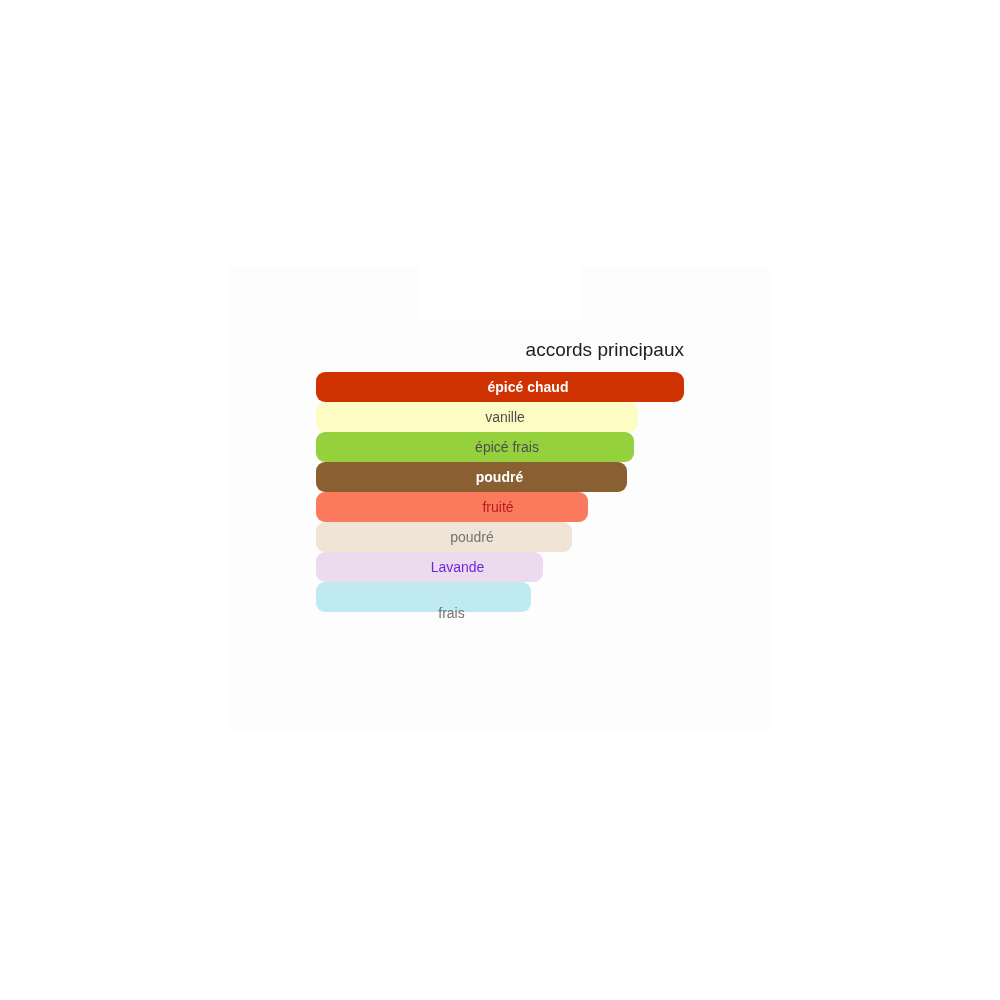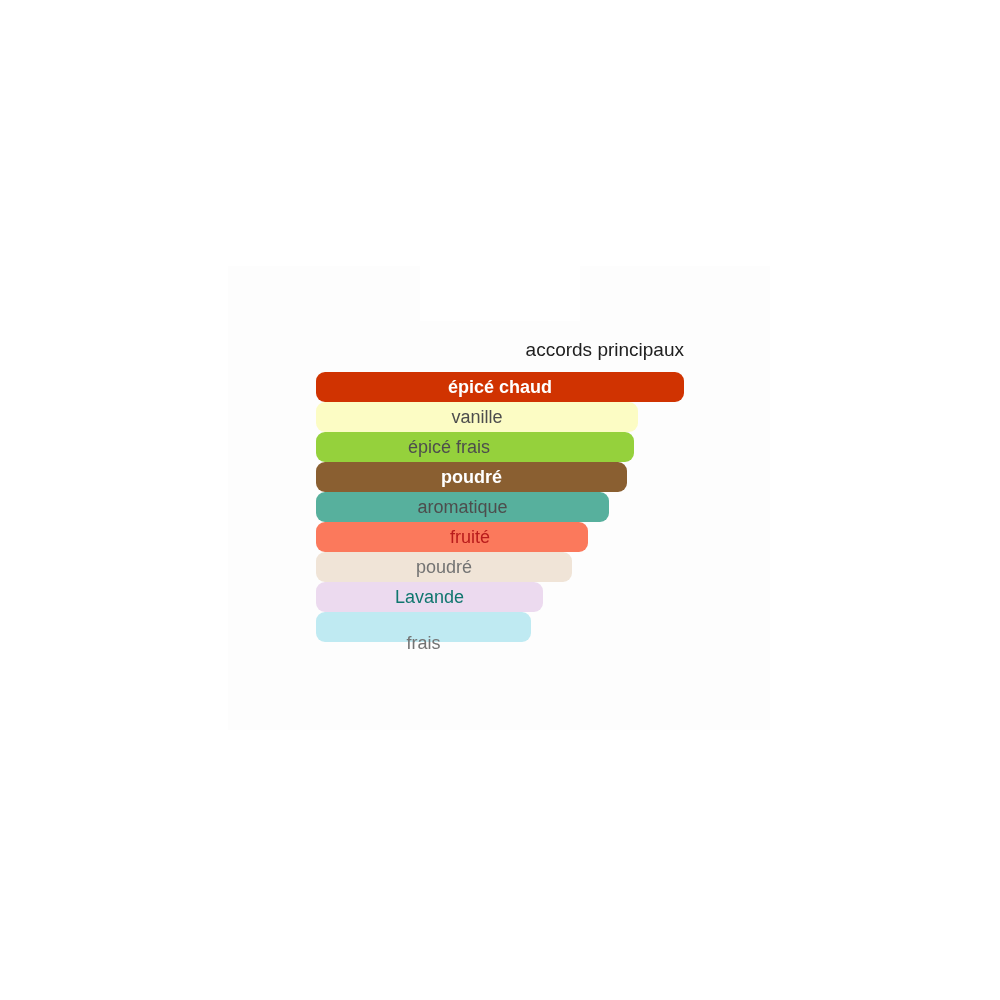--- a/index.html
+++ b/index.html
@@ -75,23 +75,24 @@
     box-sizing: border-box;
   }
 
   .bar-label {
     position: absolute;
     top: 0;
     left: 0;
     height: 30px;
     line-height: 30px;
     text-align: center;
-    font-size: 18px;
+    font-size: 14px;
     white-space: nowrap;
     pointer-events: none;
+    padding-left: 28px;
   }
 
   .bar-label.bold {
     font-weight: 700;
   }
 </style>
 </head>
 <body>
 
 <div id="root">
@@ -105,41 +106,37 @@
       <div class="bar-row">
         <div class="bar" style="width: 368px; background: rgb(208, 51, 1);"></div>
         <div class="bar-label bold" style="width: 368px; color: rgb(255, 255, 255);">épicé chaud</div>
       </div>
       <div class="bar-row">
         <div class="bar" style="width: 322px; background: rgb(252, 252, 196);"></div>
         <div class="bar-label" style="width: 322px; color: rgb(77, 77, 77);">vanille</div>
       </div>
       <div class="bar-row">
         <div class="bar" style="width: 318px; background: rgb(149, 209, 60);"></div>
-        <div class="bar-label" style="width: 266px; color: rgb(77, 77, 77);">épicé frais</div>
+        <div class="bar-label" style="width: 266px; color: rgb(77, 77, 77); margin-left: 30px;">épicé frais</div>
       </div>
       <div class="bar-row">
         <div class="bar" style="width: 311px; background: rgb(138, 95, 49);"></div>
         <div class="bar-label bold" style="width: 311px; color: rgb(255, 255, 255);">poudré</div>
-      </div>
-      <div class="bar-row">
-        <div class="bar" style="width: 293px; background: rgb(87, 176, 157);"></div>
-        <div class="bar-label" style="width: 293px; color: rgb(77, 77, 77);">aromatique</div>
       </div>
       <div class="bar-row">
         <div class="bar" style="width: 272px; background: rgb(251, 121, 92);"></div>
         <div class="bar-label" style="width: 272px; color: #b91c1c; margin-left: 18px;">fruité</div>
       </div>
       <div class="bar-row">
         <div class="bar" style="width: 256px; background: rgb(240, 228, 215);"></div>
         <div class="bar-label" style="width: 256px; color: rgb(115, 115, 115);">poudré</div>
       </div>
       <div class="bar-row">
         <div class="bar" style="width: 227px; background: rgb(236, 218, 239);"></div>
-        <div class="bar-label" style="width: 227px; color: #0f766e;">Lavande</div>
+        <div class="bar-label" style="width: 227px; color: #6d28d9;">Lavande</div>
       </div>
       <div class="bar-row">
         <div class="bar" style="width: 215px; background: rgb(191, 234, 242);"></div>
         <div class="bar-label" style="width: 215px; color: rgb(115, 115, 115); margin-top: 16px;">frais</div>
       </div>
     </div>
 
 </div>
 
 </body></html>

